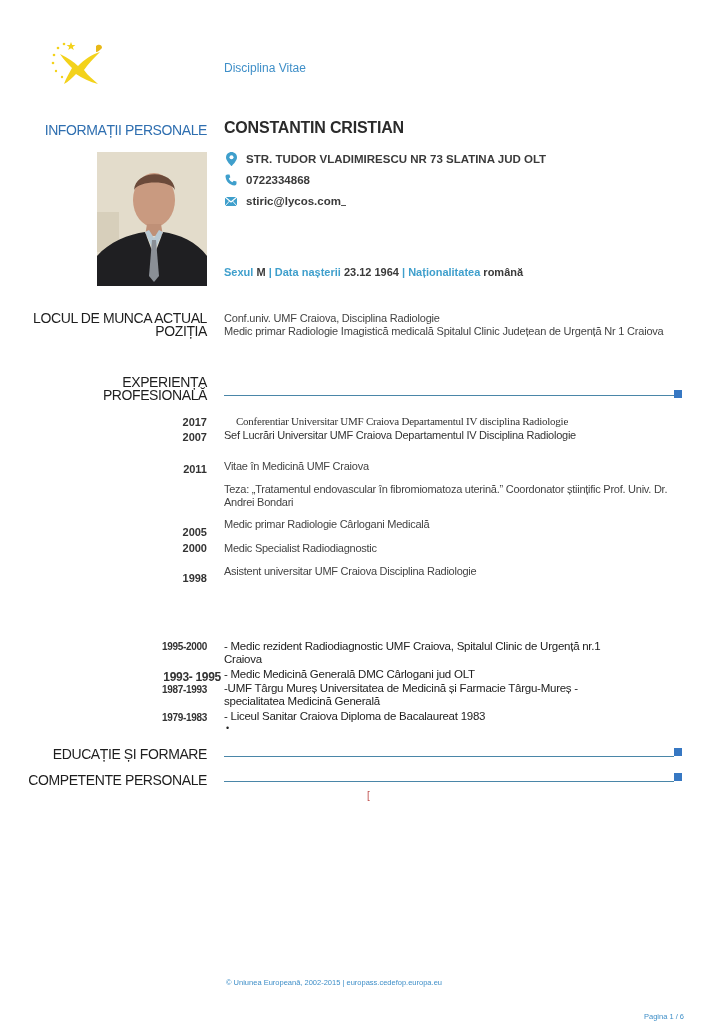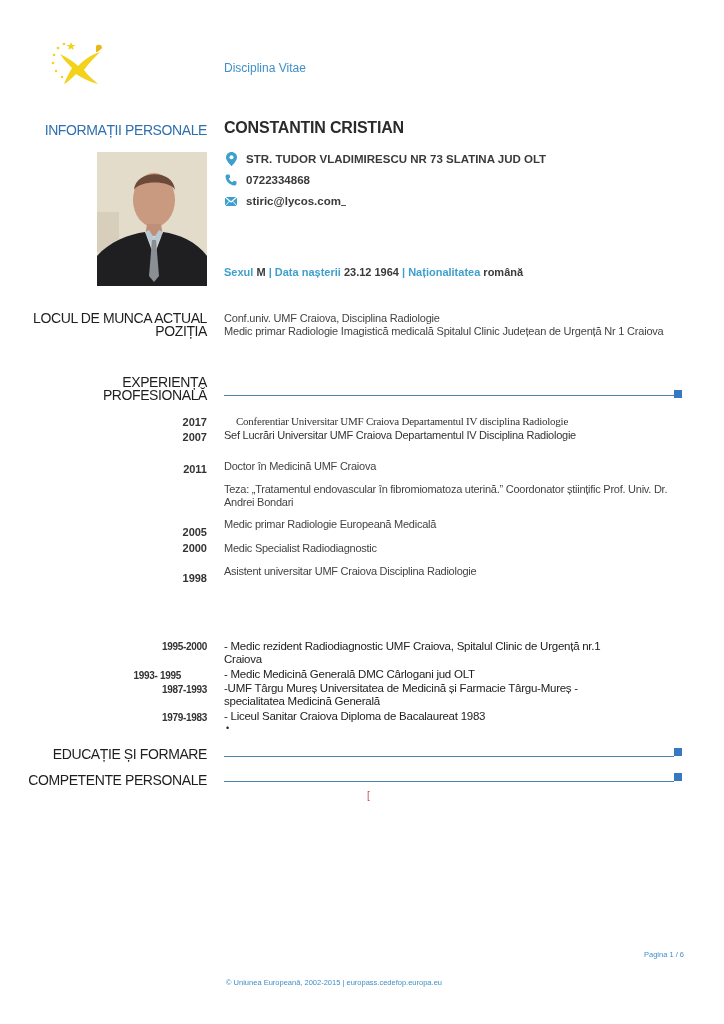--- a/index.html
+++ b/index.html
@@ -116,43 +116,43 @@
 </div>
 <div class="abs sec-line" style="left:224px; top:395px; width:450px;"></div>
 <div class="abs sec-sq" style="left:674px; top:390px;"></div>
 
 <div class="abs yr" style="right:517px; top:416px;">2017</div>
 <div class="abs entry" style="left:236px; top:415px;font-family:Liberation Serif, serif;">Conferentiar  Universitar UMF Craiova Departamentul IV disciplina Radiologie</div>
 <div class="abs yr" style="right:517px; top:431px;">2007</div>
 <div class="abs entry" style="left:224px; top:429px;">Sef Lucrări Universitar UMF Craiova Departamentul IV Disciplina Radiologie</div>
 
 <div class="abs yr" style="right:517px; top:463px;">2011</div>
-<div class="abs entry" style="left:224px; top:460px; color:#444;">Doctor în Medicină    UMF Craiova</div>
+<div class="abs entry" style="left:224px; top:460px; color:#444;">Vitae în Medicină    UMF Craiova</div>
 <div class="abs entry" style="left:224px; top:483px; width:450px; color:#444;">Teza: „Tratamentul endovascular în fibromiomatoza uterină.” Coordonator științific Prof. Univ. Dr. Andrei Bondari</div>
 
 <div class="abs yr" style="right:517px; top:526px;">2005</div>
-<div class="abs entry" style="left:224px; top:518px; color:#444;">Medic primar Radiologie Europeană Medicală</div>
+<div class="abs entry" style="left:224px; top:518px; color:#444;">Medic primar Radiologie Cârlogani Medicală</div>
 <div class="abs yr" style="right:517px; top:542px;">2000</div>
 <div class="abs entry" style="left:224px; top:542px; color:#444;">Medic Specialist Radiodiagnostic</div>
 <div class="abs yr" style="right:517px; top:572px;">1998</div>
 <div class="abs entry" style="left:224px; top:565px; color:#444;">Asistent universitar UMF Craiova Disciplina Radiologie</div>
 
 <div class="abs yr" style="right:517px; top:641px; font-size:10px; letter-spacing:-0.3px;">1995-2000</div>
 <div class="abs entry" style="left:224px; top:640px; width:380px; font-size:11.5px; color:#222;">- Medic rezident Radiodiagnostic UMF Craiova, Spitalul Clinic de Urgență nr.1 Craiova</div>
-<div class="abs yr" style="right:543px; top:670px; font-size:10px; letter-spacing:-0.3px;">1993- 1995</div>
+<div class="abs yr" style="right:503px; top:670px; font-size:12px; letter-spacing:-0.3px;">1993- 1995</div>
 <div class="abs entry" style="left:224px; top:668px; font-size:11.5px; color:#222;">- Medic Medicină Generală DMC Cârlogani jud OLT</div>
 <div class="abs yr" style="right:517px; top:684px; font-size:10px; letter-spacing:-0.3px;">1987-1993</div>
 <div class="abs entry" style="left:224px; top:682px; width:380px; font-size:11.5px; color:#222;">-UMF Târgu Mureș Universitatea de Medicină și Farmacie Târgu-Mureș - specialitatea Medicină Generală</div>
 <div class="abs yr" style="right:517px; top:712px; font-size:10px; letter-spacing:-0.3px;">1979-1983</div>
 <div class="abs entry" style="left:224px; top:710px; font-size:11.5px; color:#222;">- Liceul Sanitar Craiova Diploma de Bacalaureat 1983</div>
 <div class="abs entry" style="left:226px; top:722px; font-size:9px; color:#222;">•</div>
 
 <div class="abs label" style="right:517px; top:748px;">EDUCAȚIE ȘI FORMARE</div>
 <div class="abs sec-line" style="left:224px; top:756px; width:450px;"></div>
 <div class="abs sec-sq" style="left:674px; top:748px;"></div>
 
 <div class="abs label" style="right:517px; top:774px;">COMPETENTE PERSONALE</div>
 <div class="abs sec-line" style="left:224px; top:781px; width:450px;"></div>
 <div class="abs sec-sq" style="left:674px; top:773px;"></div>
 <div class="abs" style="left:367px; top:790px; font-size:10px; color:#c0504d;">[</div>
 
 <div class="abs footer" style="left:226px; top:978px;">© Uniunea Europeană, 2002-2015 | europass.cedefop.europa.eu</div>
-<div class="abs footer" style="right:40px; top:950px;">Pagina 1 / 6</div>
+<div class="abs footer" style="right:40px; top:1012px;">Pagina 1 / 6</div>
 
 </body></html>

